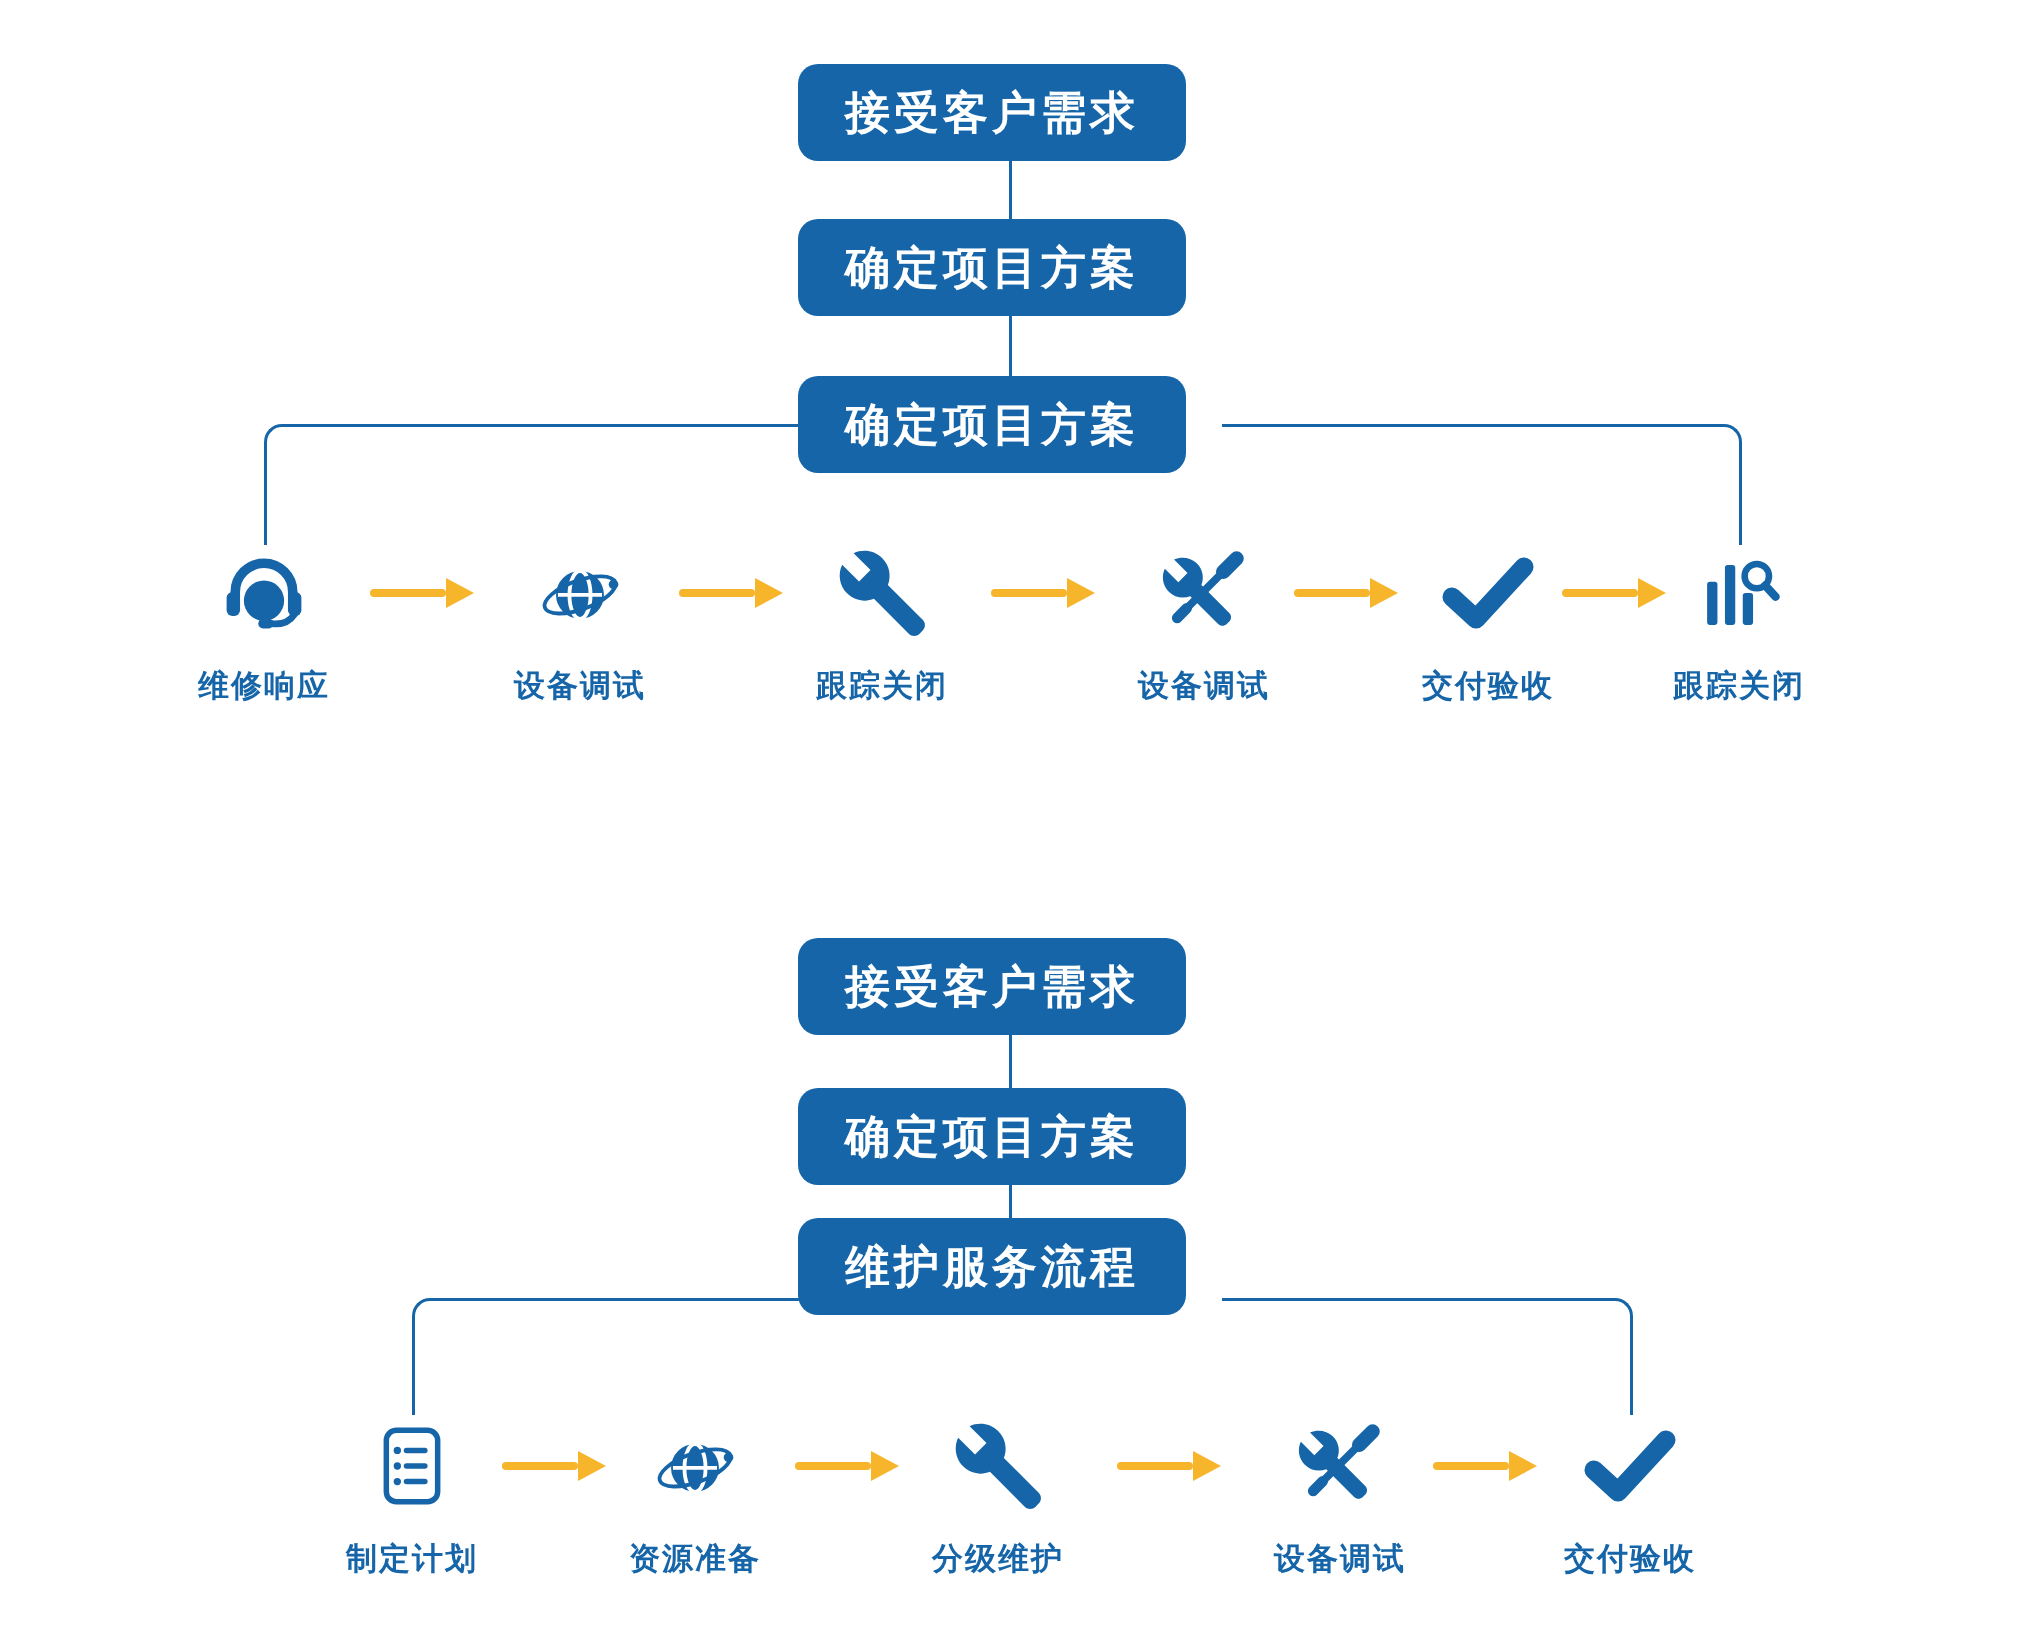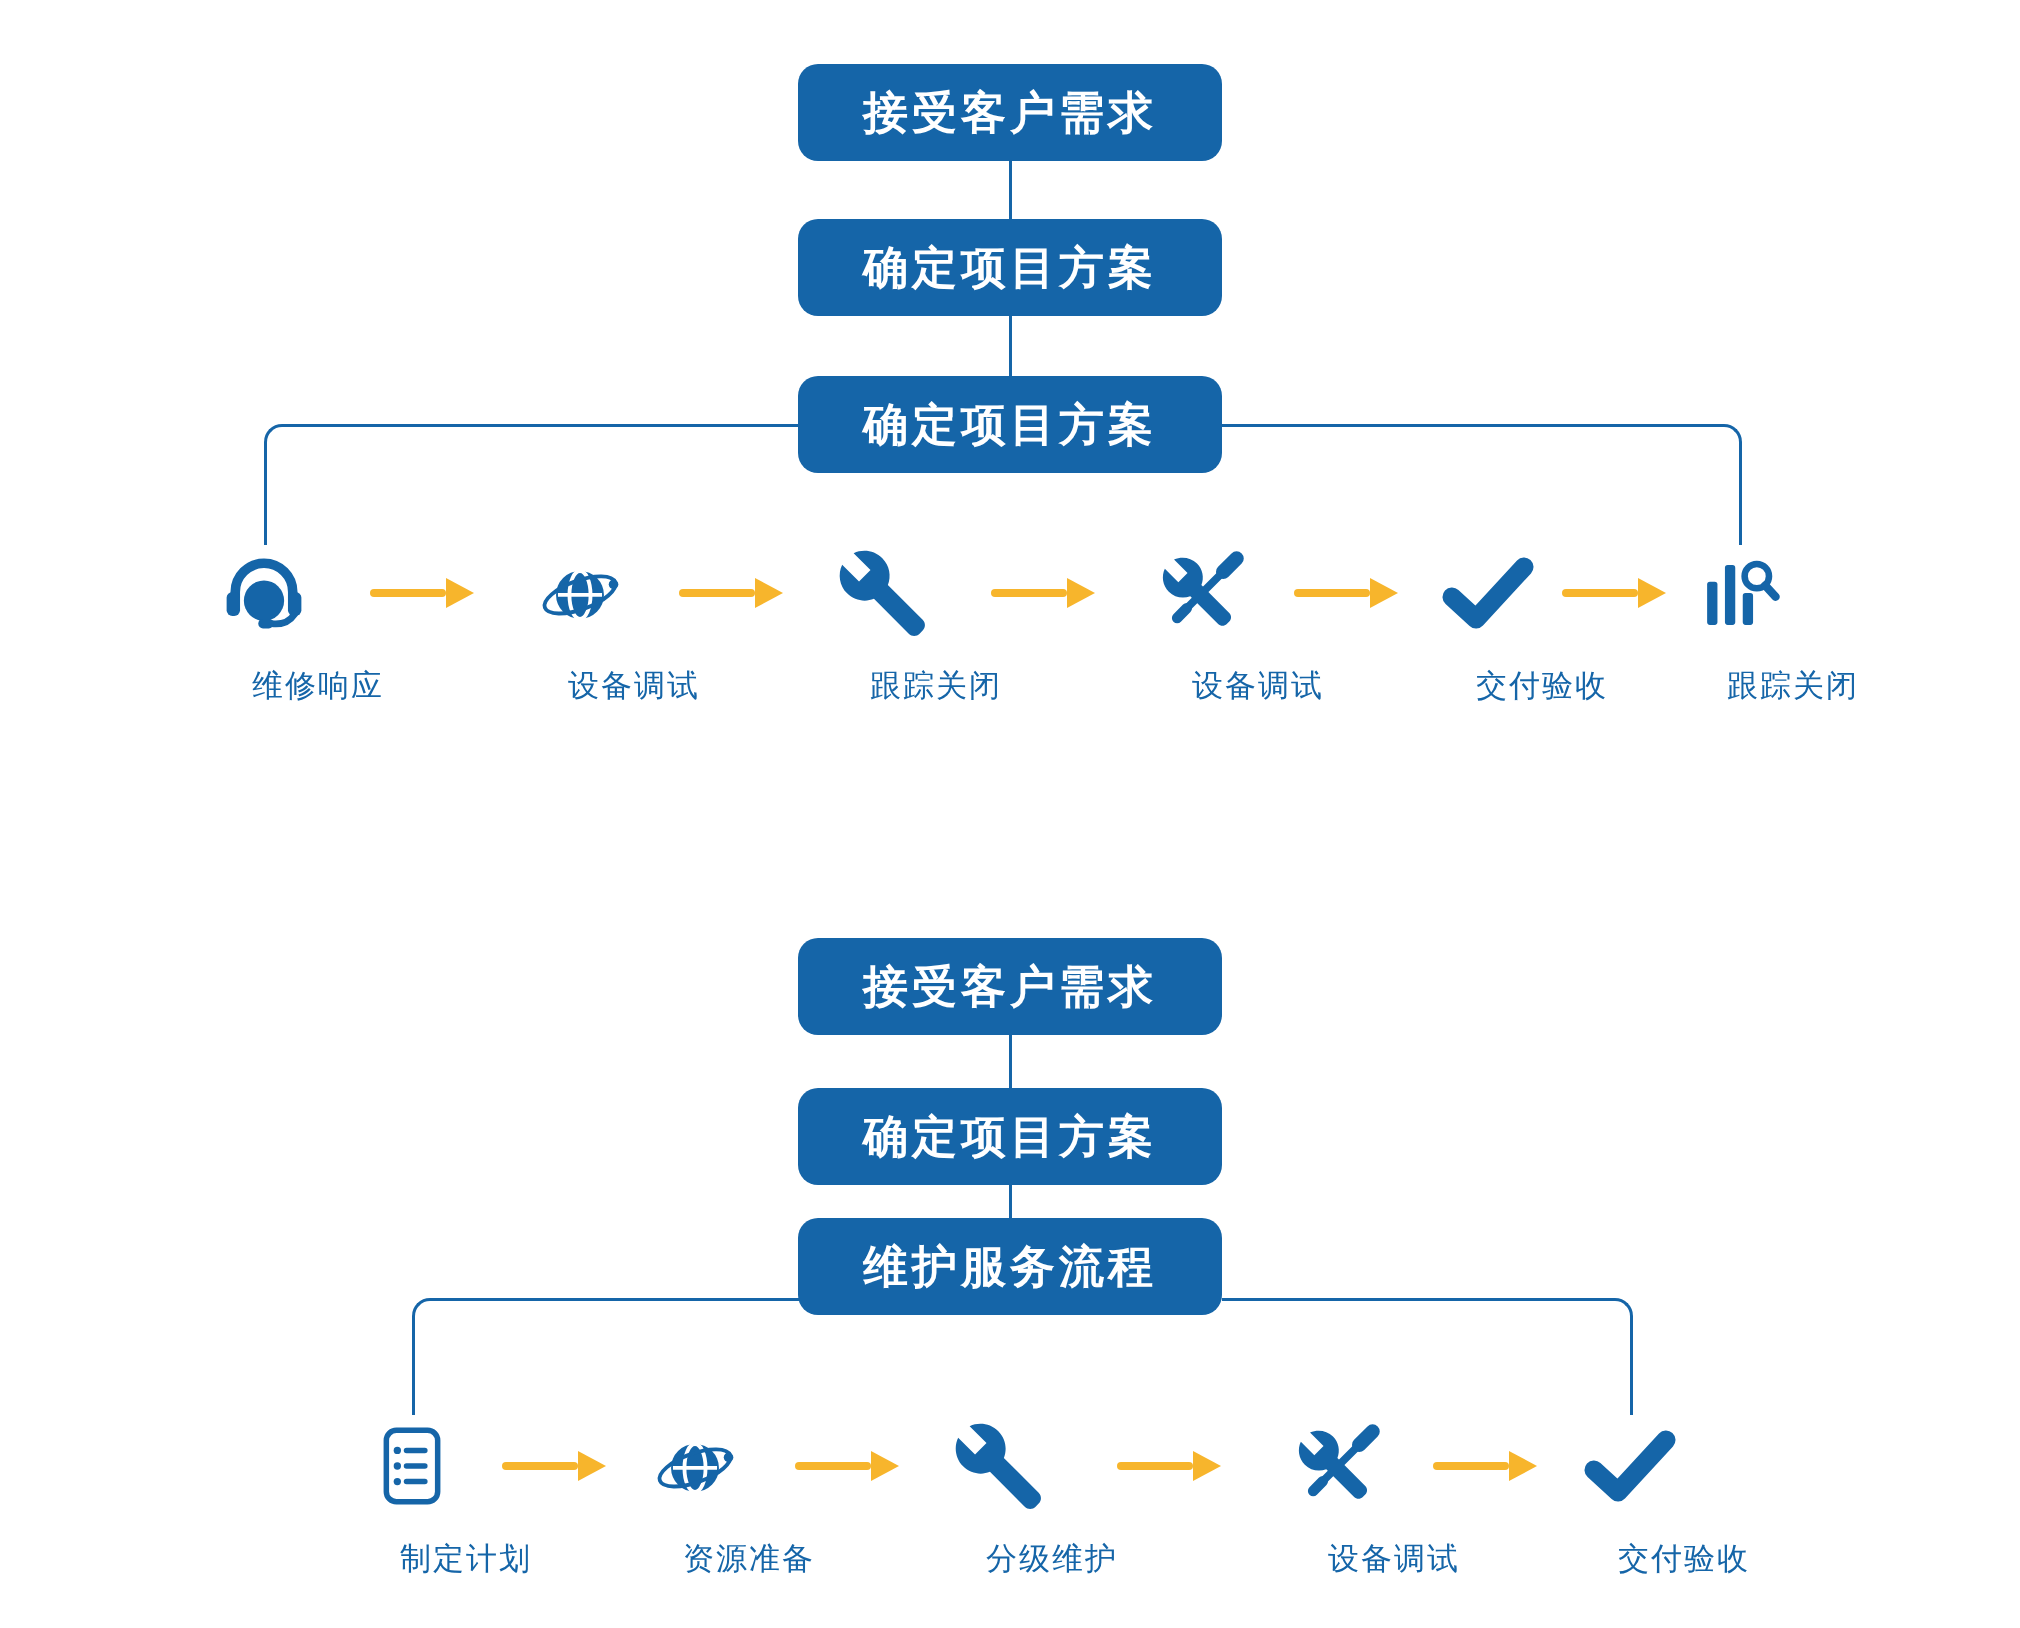--- a/index.html
+++ b/index.html
@@ -7,32 +7,32 @@
     --arrow:#f7b52c;
     --bg:#ffffff;
   }
   html,body{margin:0;padding:0;}
   body{
     width:2020px;height:1628px;position:relative;background:var(--bg);
     font-family:"Liberation Sans", sans-serif;overflow:hidden;
   }
   .canvas{position:absolute;left:0;top:0;width:2020px;height:1628px;}
   .hbox{
-    position:absolute;left:798px;width:424px;height:97px;
+    position:absolute;left:798px;width:388px;height:97px;
     background:var(--primary);color:#fff;border-radius:20px;
     font-size:45px;font-weight:700;letter-spacing:4px;
     display:flex;align-items:center;justify-content:center;
   }
   .vline{position:absolute;left:1009px;width:3px;background:var(--primary);}
   .bracket{position:absolute;border:0 solid var(--primary);}
   .bracket.left{border-left-width:3px;border-top-width:3px;border-top-left-radius:18px;}
   .bracket.right{border-right-width:3px;border-top-width:3px;border-top-right-radius:18px;}
   .step{position:absolute;width:240px;text-align:center;}
   .step-icon{height:100px;display:flex;align-items:center;justify-content:center;color:var(--primary);}
-  .step-label{margin-top:22px;font-size:31px;font-weight:400;color:var(--primary);letter-spacing:2px;text-align:right;}
+  .step-label{margin-top:22px;font-size:31px;font-weight:700;color:var(--primary);letter-spacing:2px;}
   .arrow{position:absolute;width:104px;height:30px;}
   .arrow .shaft{position:absolute;left:0;top:11px;width:76px;height:8px;background:var(--arrow);border-radius:4px;}
   .arrow .head{position:absolute;right:0;top:0;width:0;height:0;
     border-top:15px solid transparent;border-bottom:15px solid transparent;border-left:28px solid var(--arrow);}
 </style>
 </head>
 <body>
 
 <div class="canvas">
 

